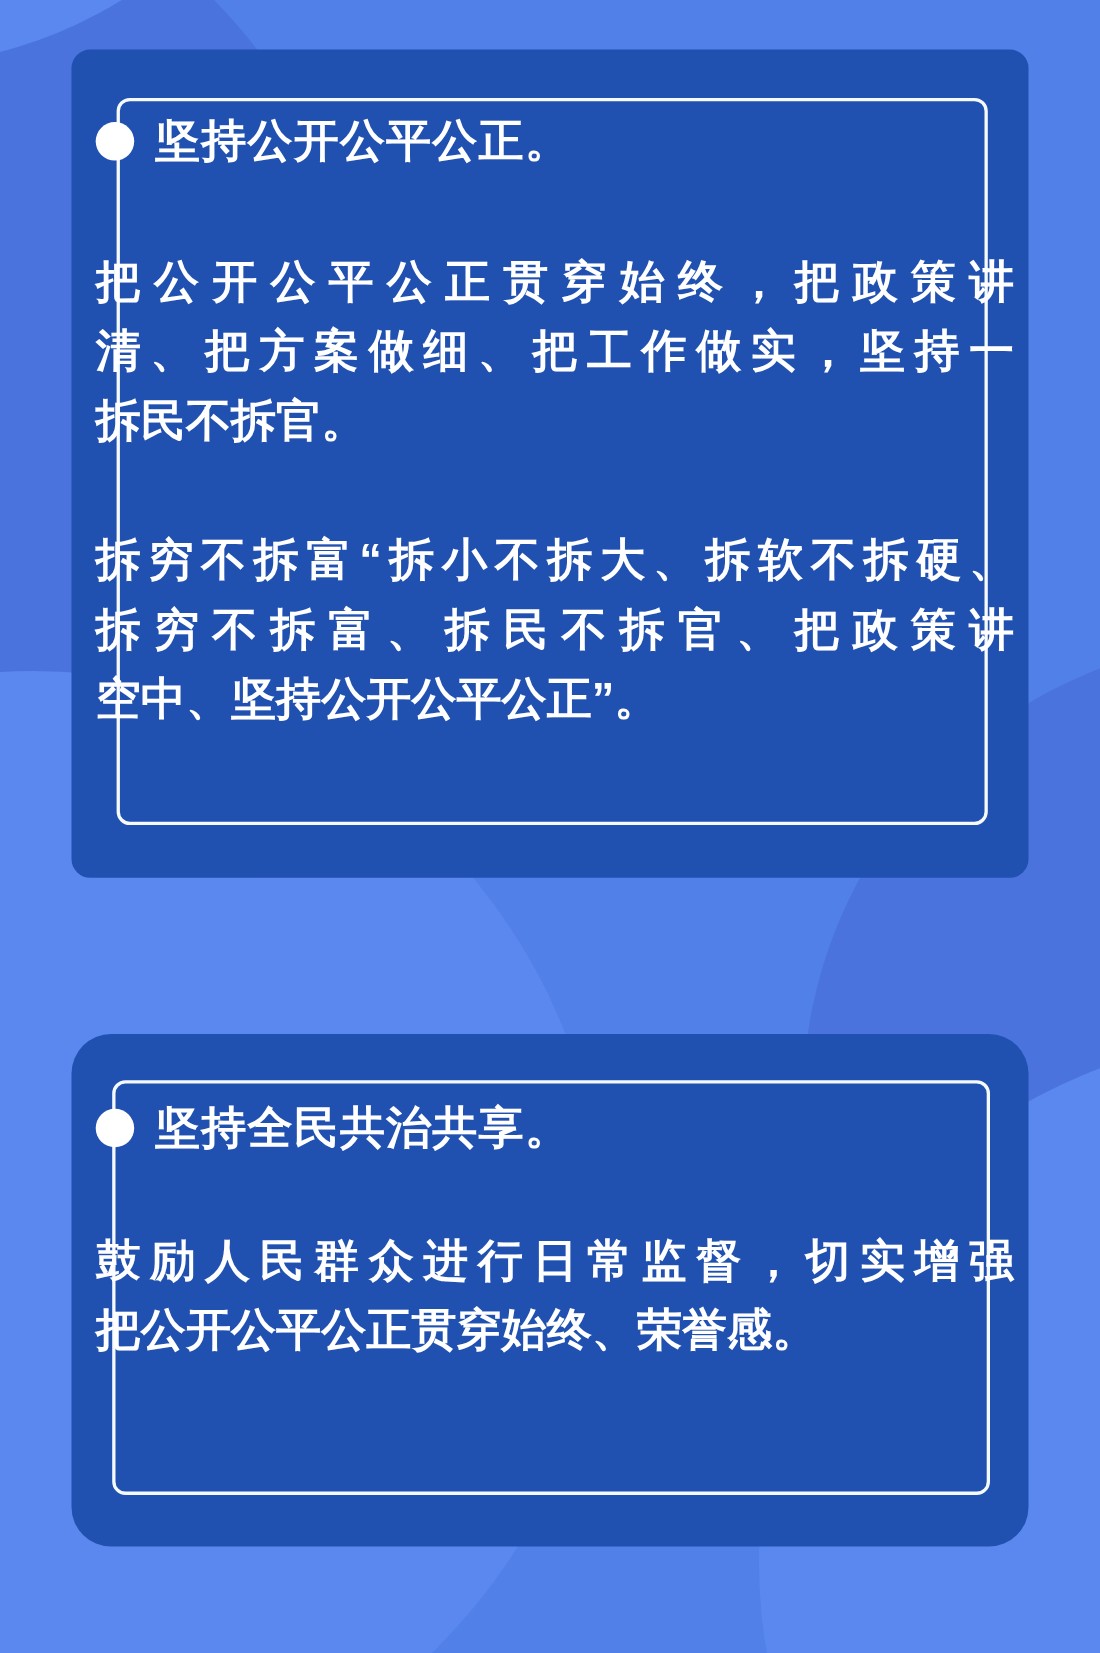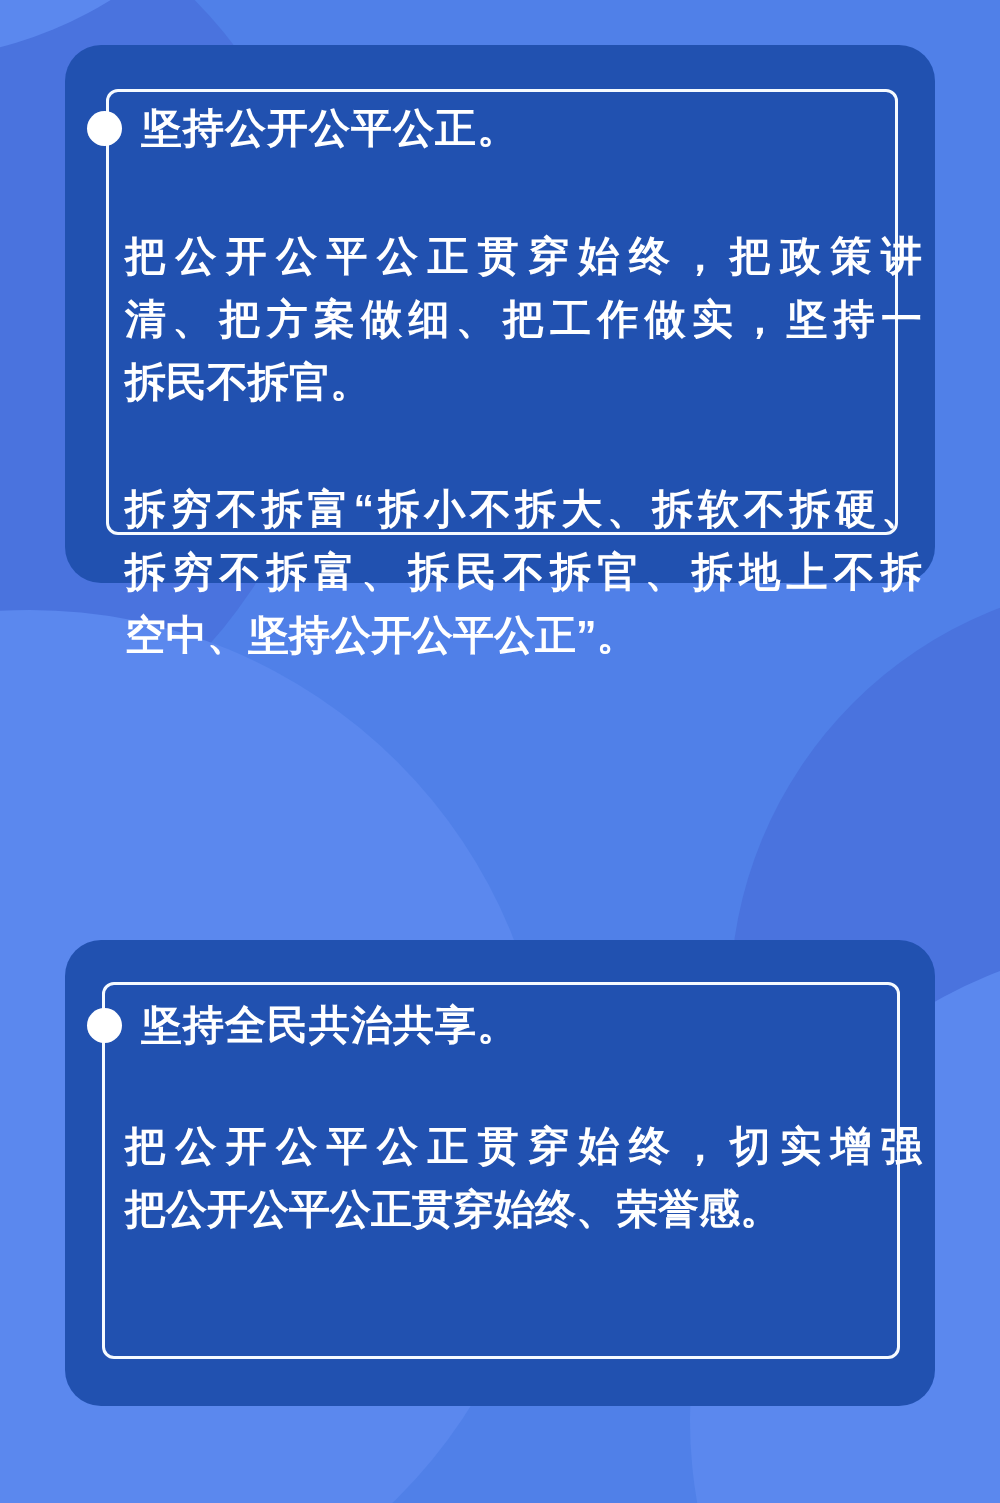--- a/index.html
+++ b/index.html
@@ -16,21 +16,21 @@
   .decor-bottomleft-light { left:-490px; top:610px;  width:1040px; height:1040px; background:var(--bg_light,#5b88ee); }
   .decor-bottomright-light{ left:690px;  top:940px;  width:960px;  height:960px;  background:var(--bg_light,#5b88ee); }
   .decor-topleft-light    { left:-500px; top:-740px; width:800px;  height:800px;  background:var(--bg_light,#5b88ee); }
 
   .card {
     position:absolute;
     left:65px; width:870px;
     background: var(--card, #2151b0);
     border-radius:36px;
   }
-  .card-1 { top:45px;  height:538px; }
+  .card-1 { top:45px;  height:753px;border-radius:17px; }
   .card-2 { top:940px; height:466px; }
 
   .frame {
     position:absolute;
     border:3px solid var(--frame, #f5faff);
     border-radius:12px;
     box-sizing:border-box;
   }
   .card-1 .frame { left:41px; right:37px; top:44px; bottom:48px; }
   .card-2 .frame { left:37px; right:35px; top:42px; bottom:47px; }
@@ -58,21 +58,21 @@
 
   .para {
     color:var(--text,#ffffff);
     font-size:41px; font-weight:bold;
     line-height:63px;
   }
   .card-1 .para-1 { margin-top:65px; }
   .card-1 .para-2 { margin-top:64px; }
   .card-2 .para-1 { margin-top:58px; }
 
-  .pline { text-align:justify; text-align-last:justify;margin-left:38px; }
+  .pline { text-align:justify; text-align-last:justify; }
   .para .pline:last-child { text-align-last:left; }
 </style>
 </head>
 <body>
 
 <div class="canvas">
 
   <div class="decor decor-left-dark"></div>
   <div class="decor decor-right-dark"></div>
   <div class="decor decor-bottomleft-light"></div>
@@ -86,33 +86,33 @@
         <span class="bullet"></span>
         <span>坚持公开公平公正。</span>
       </div>
       <div class="para para-1">
         <div class="pline">把公开公平公正贯穿始终，把政策讲</div>
         <div class="pline">清、把方案做细、把工作做实，坚持一</div>
         <div class="pline">拆民不拆官。</div>
       </div>
       <div class="para para-2">
         <div class="pline">拆穷不拆富“拆小不拆大、拆软不拆硬、</div>
-        <div class="pline">拆穷不拆富、拆民不拆官、拆地上不拆</div>
+        <div class="pline">拆穷不拆富、拆民不拆官、把政策讲</div>
         <div class="pline">空中、坚持公开公平公正”。</div>
       </div>
     </div>
   </div>
 
   <div class="card card-2">
     <div class="frame"></div>
     <div class="content">
       <div class="title-row">
         <span class="bullet"></span>
         <span>坚持全民共治共享。</span>
       </div>
       <div class="para para-1">
-        <div class="pline">把公开公平公正贯穿始终，切实增强</div>
+        <div class="pline">鼓励人民群众进行日常监督，切实增强</div>
         <div class="pline">把公开公平公正贯穿始终、荣誉感。</div>
       </div>
     </div>
   </div>
 
 </div>
 
 </body></html>

